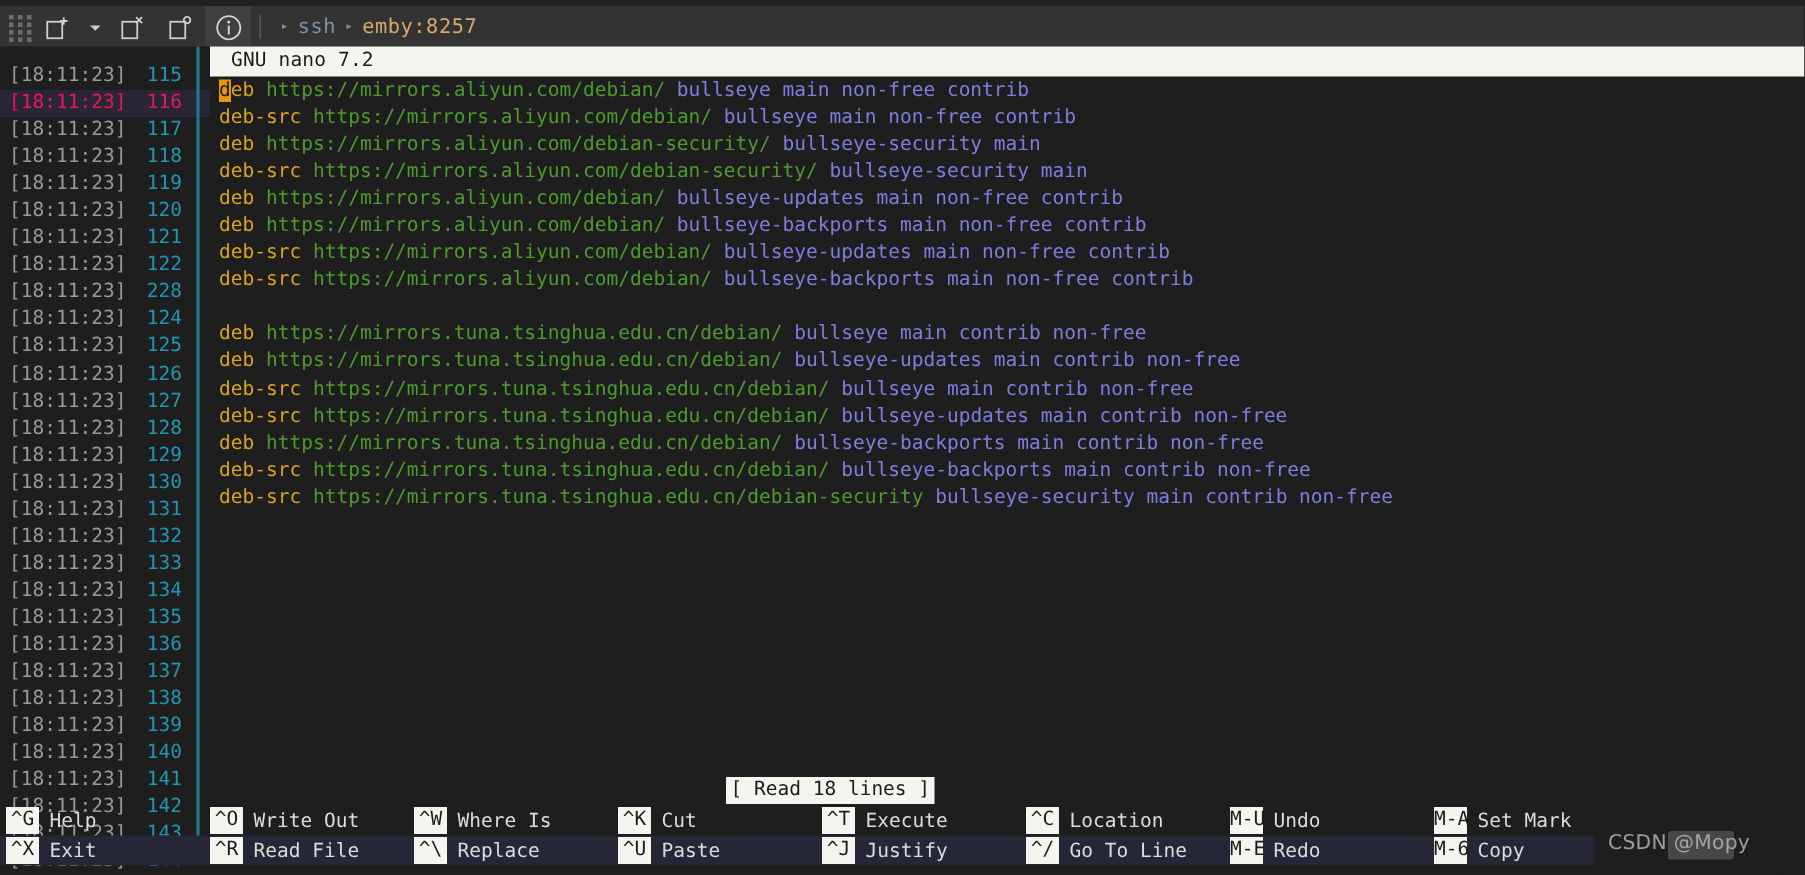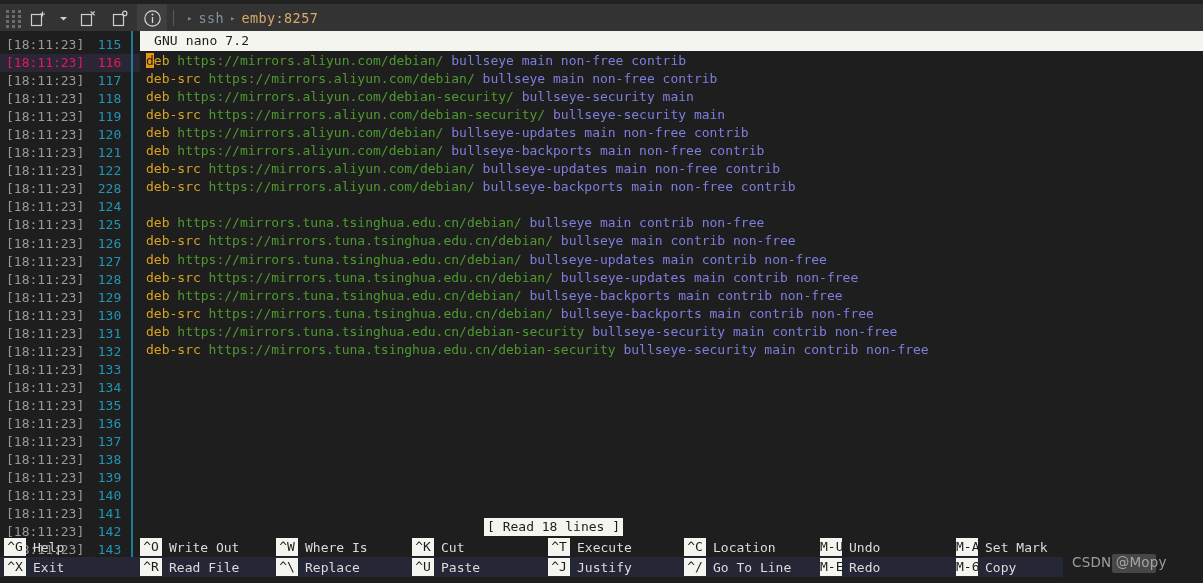--- a/index.html
+++ b/index.html
@@ -46,21 +46,21 @@
     font-size: 13.5px; letter-spacing: .4px;
   }
   .crumb.host { color: #7f92a3; }
   .crumb.target { color: #d7a96a; }
 
   
   #gutter {
     position: absolute; left: 0; top: 31px; width: 140px; height: 552px;
     background: #1e1e1e;
     font-size: 13px; line-height: 18.05px;
-    padding-top: 5px;
+    padding-top: 11px;
   }
   .g-row {
     height: 18.05px; display: flex; align-items: center;
     padding-left: 6px; white-space: nowrap;
   }
   .g-row .ts { color: #9a9a9a; }
   .g-row .ln { color: #2196b4; margin-left: 9px; width: 28px; text-align: right; }
   .g-row.hl { background: #2a2636; }
   .g-row.hl .ts { color: #e8175d; }
   .g-row.hl .ln { color: #e8175d; }
@@ -322,26 +322,25 @@
       <div class="n-row"><span class="cursor">d</span><span class="tok-deb">eb</span><span class="tok-url"> https://mirrors.aliyun.com/debian/</span><span class="tok-dist"> bullseye main non-free contrib</span></div>
       <div class="n-row"><span class="tok-deb">deb-src</span><span class="tok-url"> https://mirrors.aliyun.com/debian/</span><span class="tok-dist"> bullseye main non-free contrib</span></div>
       <div class="n-row"><span class="tok-deb">deb</span><span class="tok-url"> https://mirrors.aliyun.com/debian-security/</span><span class="tok-dist"> bullseye-security main</span></div>
       <div class="n-row"><span class="tok-deb">deb-src</span><span class="tok-url"> https://mirrors.aliyun.com/debian-security/</span><span class="tok-dist"> bullseye-security main</span></div>
       <div class="n-row"><span class="tok-deb">deb</span><span class="tok-url"> https://mirrors.aliyun.com/debian/</span><span class="tok-dist"> bullseye-updates main non-free contrib</span></div>
       <div class="n-row"><span class="tok-deb">deb</span><span class="tok-url"> https://mirrors.aliyun.com/debian/</span><span class="tok-dist"> bullseye-backports main non-free contrib</span></div>
       <div class="n-row"><span class="tok-deb">deb-src</span><span class="tok-url"> https://mirrors.aliyun.com/debian/</span><span class="tok-dist"> bullseye-updates main non-free contrib</span></div>
       <div class="n-row"><span class="tok-deb">deb-src</span><span class="tok-url"> https://mirrors.aliyun.com/debian/</span><span class="tok-dist"> bullseye-backports main non-free contrib</span></div>
       <div class="n-row">&nbsp;</div>
       <div class="n-row"><span class="tok-deb">deb</span><span class="tok-url"> https://mirrors.tuna.tsinghua.edu.cn/debian/</span><span class="tok-dist"> bullseye main contrib non-free</span></div>
+      <div class="n-row"><span class="tok-deb">deb</span><span class="tok-url"> https://mirrors.tuna.tsinghua.edu.cn/debian/</span><span class="tok-dist"> bullseye-updates main contrib non-free</span></div>
       <div class="n-row"><span class="tok-deb">deb-src</span><span class="tok-url"> https://mirrors.tuna.tsinghua.edu.cn/debian/</span><span class="tok-dist"> bullseye main contrib non-free</span></div>
-      <div class="n-row"><span class="tok-deb">deb</span><span class="tok-url"> https://mirrors.tuna.tsinghua.edu.cn/debian/</span><span class="tok-dist"> bullseye-updates main contrib non-free</span></div>
       <div class="n-row"><span class="tok-deb">deb-src</span><span class="tok-url"> https://mirrors.tuna.tsinghua.edu.cn/debian/</span><span class="tok-dist"> bullseye-updates main contrib non-free</span></div>
       <div class="n-row"><span class="tok-deb">deb</span><span class="tok-url"> https://mirrors.tuna.tsinghua.edu.cn/debian/</span><span class="tok-dist"> bullseye-backports main contrib non-free</span></div>
       <div class="n-row"><span class="tok-deb">deb-src</span><span class="tok-url"> https://mirrors.tuna.tsinghua.edu.cn/debian/</span><span class="tok-dist"> bullseye-backports main contrib non-free</span></div>
-      <div class="n-row"><span class="tok-deb">deb</span><span class="tok-url"> https://mirrors.tuna.tsinghua.edu.cn/debian-security</span><span class="tok-dist"> bullseye-security main contrib non-free</span></div>
       <div class="n-row"><span class="tok-deb">deb-src</span><span class="tok-url"> https://mirrors.tuna.tsinghua.edu.cn/debian-security</span><span class="tok-dist"> bullseye-security main contrib non-free</span></div>
     </div>
 </div>
 
 <div id="nano-msg">[ Read 18 lines ]</div>
 <div id="nano-keys">
   <div class="k-row" id="k-row-1">
       <div class="k-item" style="left: 4px;"><span class="k-key">^G</span><span class="k-lbl">Help</span></div>
       <div class="k-item" style="left: 140px;"><span class="k-key">^O</span><span class="k-lbl">Write Out</span></div>
       <div class="k-item" style="left: 276px;"><span class="k-key">^W</span><span class="k-lbl">Where Is</span></div>

